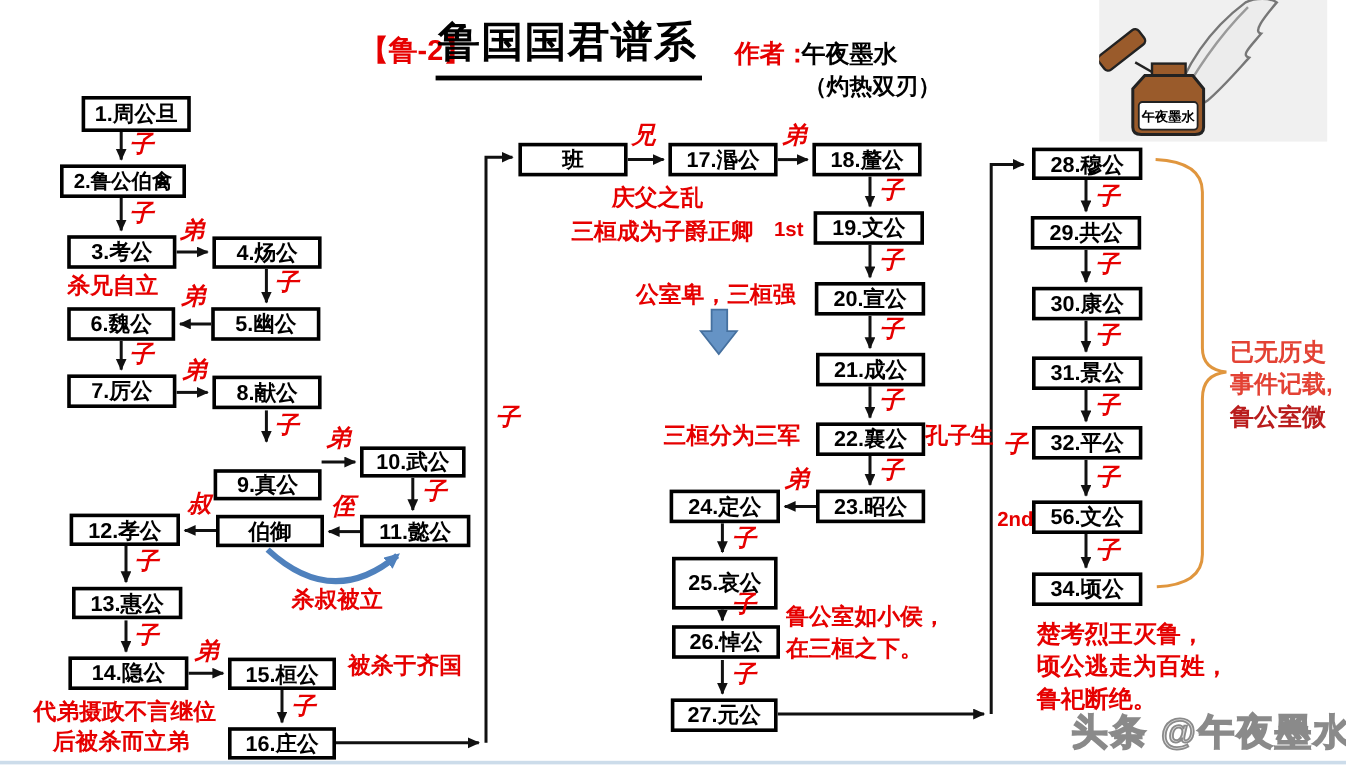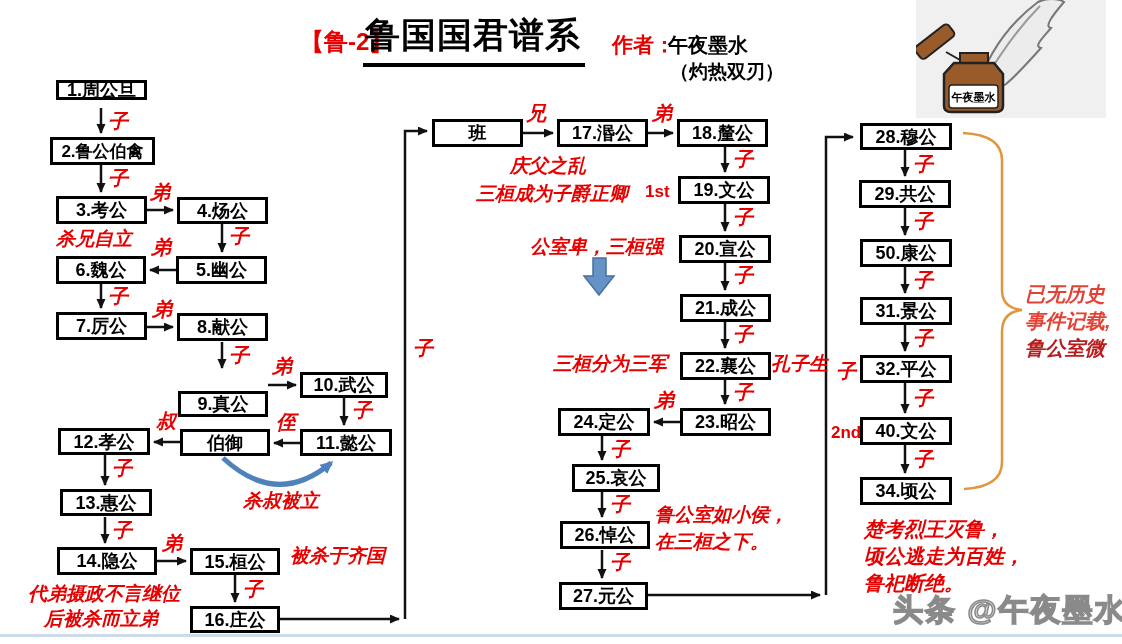--- a/index.html
+++ b/index.html
@@ -4,21 +4,21 @@
 <style>
   html,body{margin:0;padding:0;background:#fff;}
   #stage{position:relative;width:1122px;height:644px;background:#ffffff;overflow:hidden;
          font-family:"Liberation Sans",sans-serif;}
   #wires{position:absolute;left:0;top:0;z-index:1;}
   .box{position:absolute;z-index:3;border:3px solid #000;background:#fff;box-sizing:border-box;
        display:flex;align-items:center;justify-content:center;font-weight:bold;font-size:18px;
        color:#000;white-space:nowrap;line-height:1;}
   .rel{position:absolute;z-index:4;color:#e60000;font-weight:bold;font-style:italic;
        font-size:20px;line-height:1;white-space:nowrap;}
-  .note{position:absolute;z-index:4;color:#e60000;font-weight:bold;font-style:italic;
+  .note{position:absolute;z-index:4;color:#e60000;font-weight:bold;
        font-size:19px;line-height:1;white-space:nowrap;}
   .eng{font-style:normal;font-size:17px;}
   .title-tag{position:absolute;z-index:4;left:300px;top:26px;color:#e60000;font-weight:bold;font-size:24px;}
   .main-title{position:absolute;z-index:4;left:363px;top:12px;color:#000;font-weight:bold;font-size:35px;
        border-bottom:4px solid #000;padding:0 4px 4px 2px;letter-spacing:1px;}
   .author-label{position:absolute;z-index:4;left:612px;top:31px;color:#e60000;font-weight:bold;font-size:21px;}
   .author-name{position:absolute;z-index:4;left:668px;top:32px;color:#000;font-weight:bold;font-size:20px;}
   .author-alias{position:absolute;z-index:4;left:670px;top:59px;color:#000;font-weight:bold;font-size:19px;}
   .logo{position:absolute;z-index:2;left:916px;top:0;width:190px;height:118px;background:#f0f0f0;}
   .watermark{position:absolute;z-index:4;left:893px;top:590px;font-size:30px;font-weight:bold;
@@ -97,21 +97,21 @@
         <rect x="-21" y="-8" width="42" height="15" rx="4" fill="#9a5b2b" stroke="#222" stroke-width="2"></rect>
       </g>
       <path d="M30,52 L44,60" stroke="#222" stroke-width="2"></path>
       <rect x="44" y="53" width="28" height="10" fill="#9a5b2b" stroke="#222" stroke-width="2"></rect>
       <path d="M38,63 L78,63 L87,74 L87,106 Q87,112 80,112 L35,112 Q28,112 28,106 L28,74 Z" fill="#9a5b2b" stroke="#222" stroke-width="2.5"></path>
       <rect x="33" y="85" width="49" height="23" rx="3" fill="#fff" stroke="#222" stroke-width="1.5"></rect>
       <text x="57.5" y="101" text-anchor="middle" font-size="11" font-weight="bold" fill="#000">午夜墨水</text>
     </svg>
   </div>
 
-  <div class="box" style="left:56px;top:80px;width:91px;height:20px;">1.周公旦</div>
+  <div class="box" style="left:68px;top:80px;width:91px;height:30px;">1.周公旦</div>
   <div class="box" style="left:50px;top:137px;width:105px;height:28px;font-size:17px;">2.鲁公伯禽</div>
   <div class="box" style="left:56px;top:196px;width:91px;height:28px;">3.考公</div>
   <div class="box" style="left:177px;top:197px;width:91px;height:27px;">4.炀公</div>
   <div class="box" style="left:176px;top:256px;width:91px;height:28px;">5.幽公</div>
   <div class="box" style="left:56px;top:256px;width:90px;height:28px;">6.魏公</div>
   <div class="box" style="left:56px;top:312px;width:91px;height:28px;">7.厉公</div>
   <div class="box" style="left:177px;top:313px;width:91px;height:28px;">8.献公</div>
   <div class="box" style="left:178px;top:372px;width:90px;height:26px;margin-top:19px;">9.真公</div>
   <div class="box" style="left:300px;top:372px;width:88px;height:26px;">10.武公</div>
   <div class="box" style="left:300px;top:429px;width:92px;height:27px;">11.懿公</div>
@@ -124,30 +124,30 @@
 
   <div class="box" style="left:432px;top:119px;width:91px;height:28px;">班</div>
   <div class="box" style="left:557px;top:119px;width:91px;height:28px;">17.湣公</div>
   <div class="box" style="left:677px;top:119px;width:91px;height:28px;">18.釐公</div>
   <div class="box" style="left:678px;top:176px;width:92px;height:28px;">19.文公</div>
   <div class="box" style="left:679px;top:235px;width:92px;height:28px;">20.宣公</div>
   <div class="box" style="left:680px;top:294px;width:91px;height:28px;">21.成公</div>
   <div class="box" style="left:680px;top:352px;width:91px;height:28px;">22.襄公</div>
   <div class="box" style="left:680px;top:408px;width:91px;height:28px;">23.昭公</div>
   <div class="box" style="left:558px;top:408px;width:92px;height:28px;">24.定公</div>
-  <div class="box" style="left:560px;top:464px;width:88px;height:28px;margin-left:12px;">25.哀公</div>
+  <div class="box" style="left:560px;top:464px;width:88px;height:44px;">25.哀公</div>
   <div class="box" style="left:560px;top:521px;width:90px;height:28px;">26.悼公</div>
   <div class="box" style="left:559px;top:582px;width:89px;height:28px;">27.元公</div>
 
   <div class="box" style="left:860px;top:123px;width:92px;height:27px;">28.穆公</div>
   <div class="box" style="left:859px;top:180px;width:92px;height:28px;">29.共公</div>
-  <div class="box" style="left:860px;top:239px;width:92px;height:28px;">50.康公</div>
+  <div class="box" style="left:860px;top:239px;width:92px;height:28px;">30.康公</div>
   <div class="box" style="left:860px;top:297px;width:92px;height:28px;">31.景公</div>
   <div class="box" style="left:860px;top:355px;width:92px;height:28px;">32.平公</div>
-  <div class="box" style="left:860px;top:417px;width:92px;height:28px;">40.文公</div>
+  <div class="box" style="left:860px;top:417px;width:92px;height:28px;">56.文公</div>
   <div class="box" style="left:860px;top:477px;width:92px;height:28px;">34.顷公</div>
 
   <div class="rel" style="left:108px;top:111px;">子</div>
   <div class="rel" style="left:108px;top:168px;">子</div>
   <div class="rel" style="left:150px;top:182px;">弟</div>
   <div class="rel" style="left:229px;top:226px;">子</div>
   <div class="rel" style="left:151px;top:237px;">弟</div>
   <div class="rel" style="left:108px;top:286px;">子</div>
   <div class="rel" style="left:152px;top:299px;">弟</div>
   <div class="rel" style="left:229px;top:345px;">子</div>

